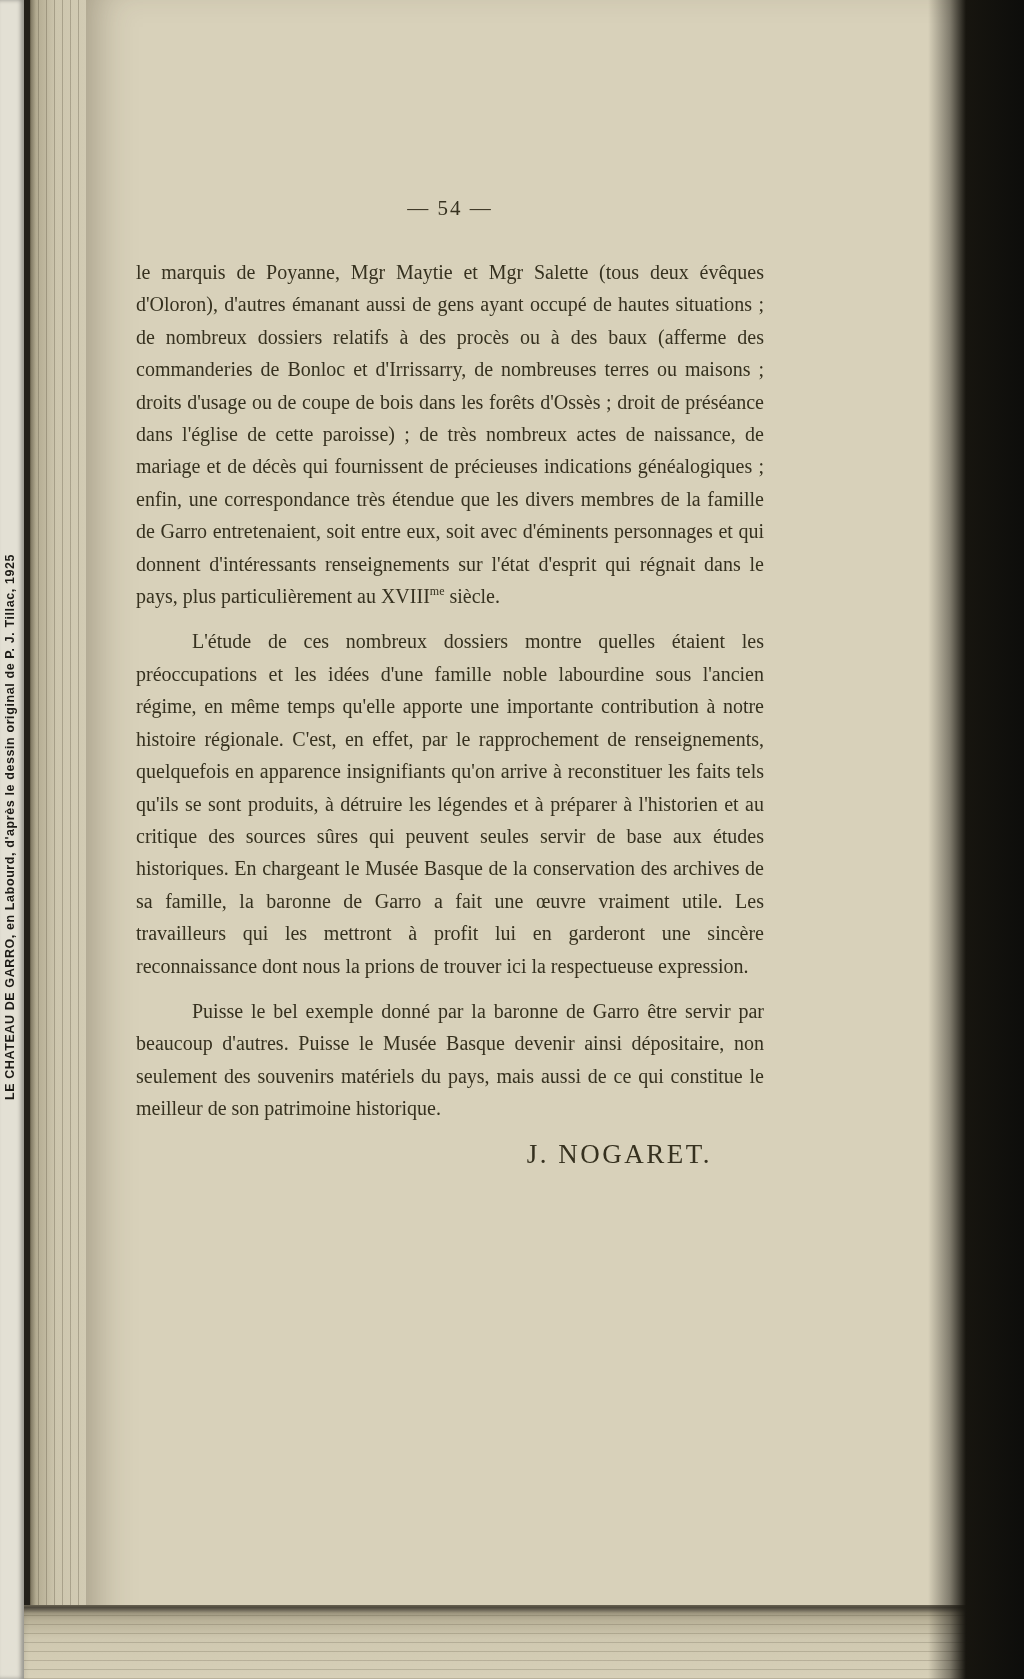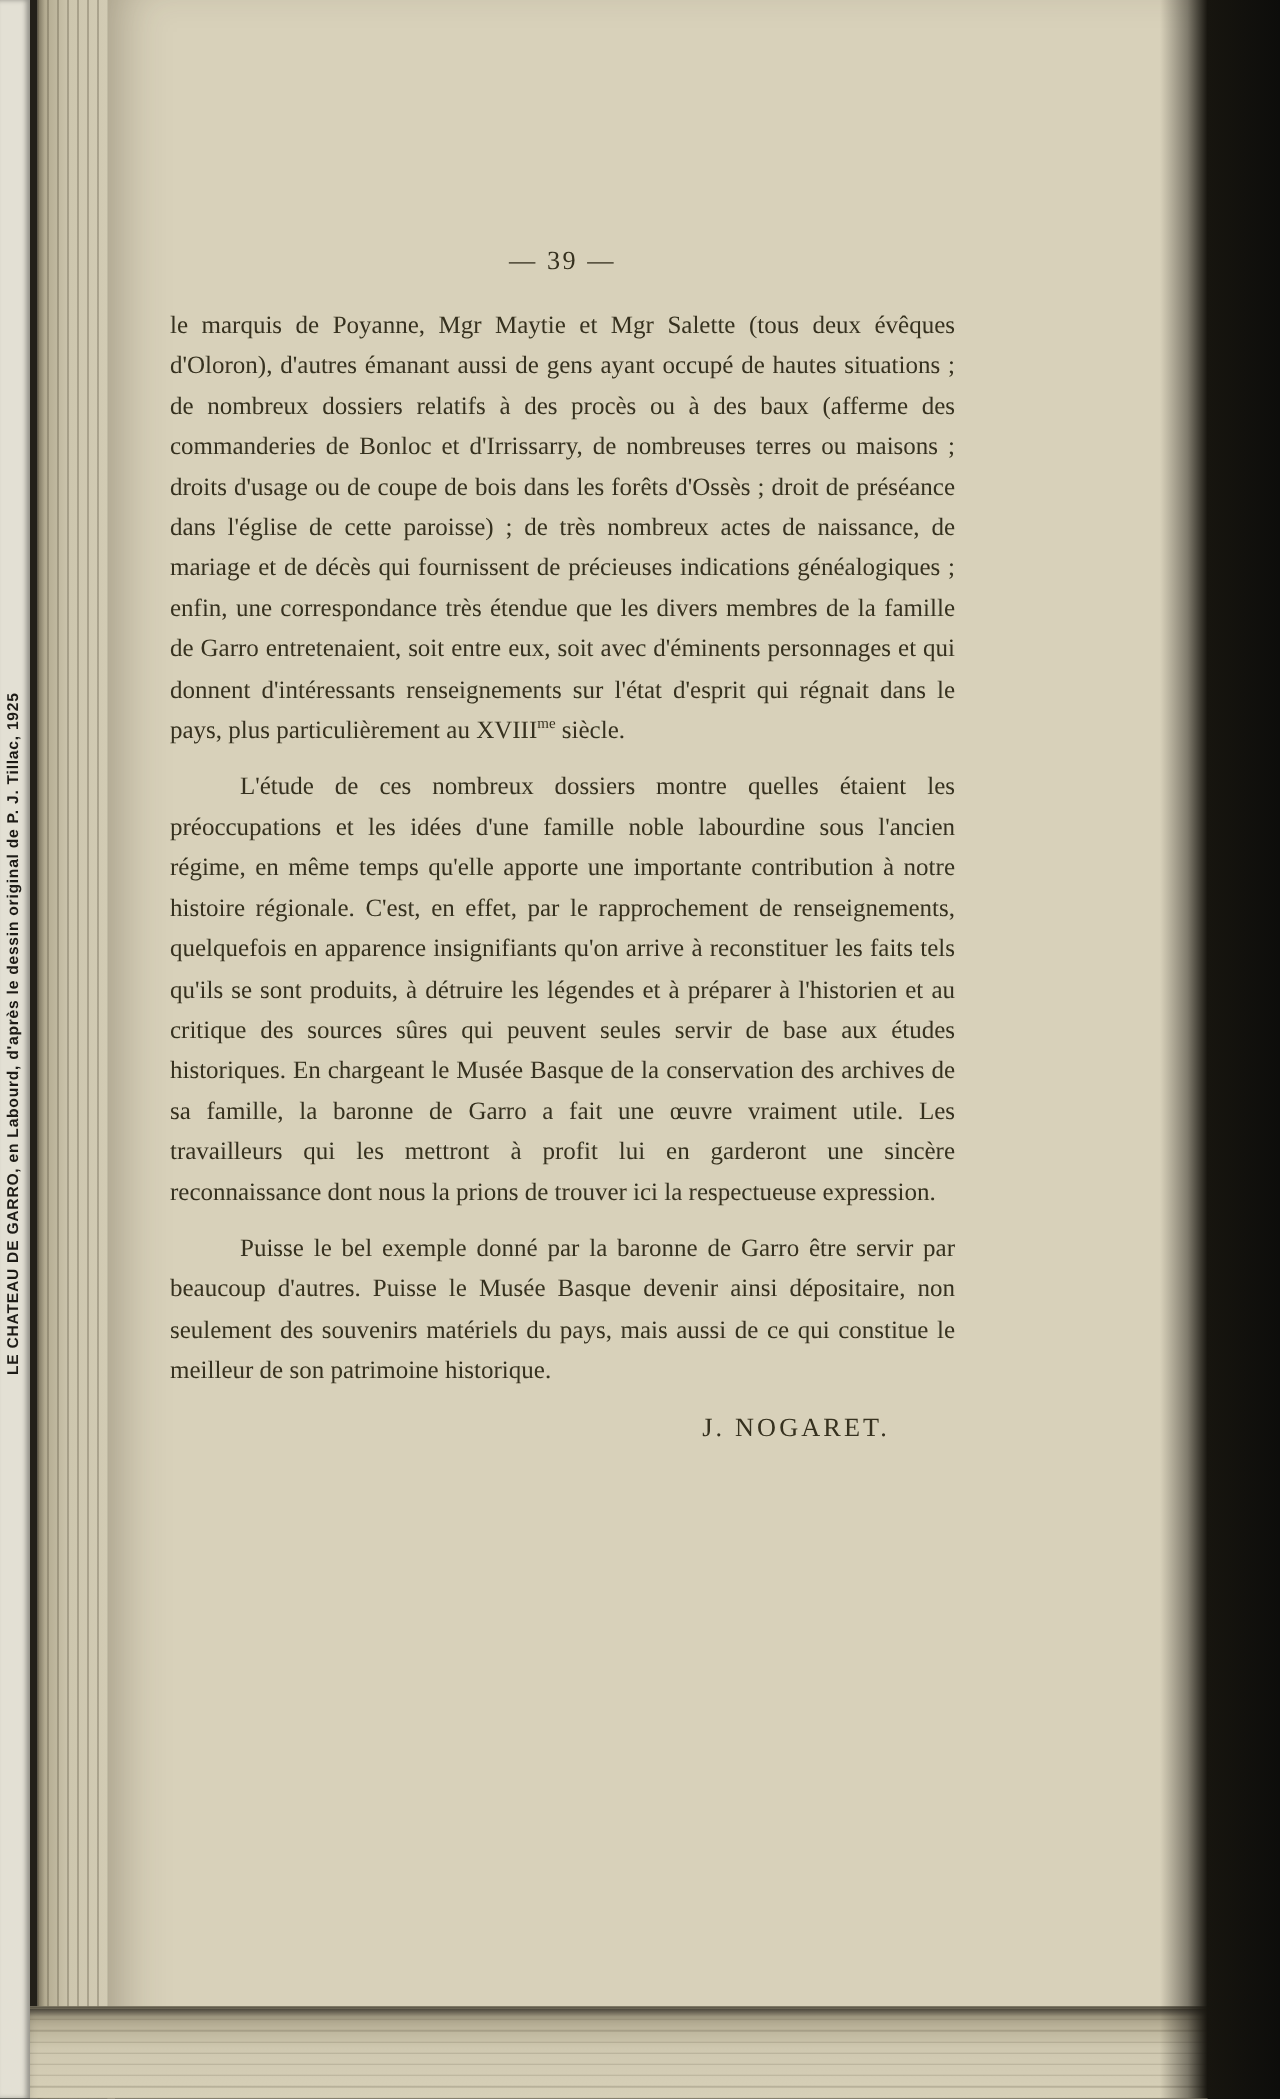--- a/index.html
+++ b/index.html
@@ -72,32 +72,32 @@
   .text-block {
     position: absolute;
     left: 50px;
     top: 244px;
     width: 628px;
     font-size: 20px;
     line-height: 32.4px;
     text-align: justify;
     color: var(--ink, #36311f);
   }
-  .para { margin: 0 0 13px 0; }
+  .para { margin: 12px 0 13px 0; }
   .para.indent { text-indent: 56px; }
   .para sup {
     font-size: 12px;
     vertical-align: super;
     line-height: 0;
   }
   .signature {
     margin-top: 8px;
     padding-right: 52px;
     text-align: right;
-    font-size: 21px;
+    font-size: 27px;
     letter-spacing: 2.5px;
     color: var(--ink, #36311f);
   }
 
   
   .bottom-edge {
     position: absolute;
     left: 24px; right: 58px; bottom: 0;
     height: 72px;
     background:
@@ -128,21 +128,21 @@
 <div id="screen">
 
   <div class="spine-strip">
     <div class="spine-caption">LE CHATEAU DE GARRO, en Labourd, d'après le dessin original de P. J. Tillac, 1925</div>
   </div>
 
   <div class="page-edges"></div>
 
   <div class="page">
 
-    <div class="page-number">— 39 —</div>
+    <div class="page-number">— 54 —</div>
 
     <div class="text-block">
 
       <p class="para"><span>le marquis de Poyanne, Mgr Maytie et Mgr Salette (tous deux évêques d'Oloron), d'autres émanant aussi de gens ayant occupé de hautes situations ; de nombreux dossiers relatifs à des procès ou à des baux (afferme des commanderies de Bonloc et d'Irrissarry, de nombreuses terres ou maisons ; droits d'usage ou de coupe de bois dans les forêts d'Ossès ; droit de préséance dans l'église de cette paroisse) ; de très nombreux actes de naissance, de mariage et de décès qui fournissent de précieuses indications généalogiques ; enfin, une correspondance très étendue que les divers membres de la famille de Garro entretenaient, soit entre eux, soit avec d'éminents personnages et qui donnent d'intéressants renseignements sur l'état d'esprit qui régnait dans le pays, plus particulièrement au </span><span>XVIII</span><sup>me</sup><span> siècle.</span></p>
 
       <p class="para indent">L'étude de ces nombreux dossiers montre quelles étaient les préoccupations et les idées d'une famille noble labourdine sous l'ancien régime, en même temps qu'elle apporte une importante contribution à notre histoire régionale. C'est, en effet, par le rapprochement de renseignements, quelquefois en apparence insignifiants qu'on arrive à reconstituer les faits tels qu'ils se sont produits, à détruire les légendes et à préparer à l'historien et au critique des sources sûres qui peuvent seules servir de base aux études historiques. En chargeant le Musée Basque de la conservation des archives de sa famille, la baronne de Garro a fait une œuvre vraiment utile. Les travailleurs qui les mettront à profit lui en garderont une sincère reconnaissance dont nous la prions de trouver ici la respectueuse expression.</p>
 
       <p class="para indent">Puisse le bel exemple donné par la baronne de Garro être servir par beaucoup d'autres. Puisse le Musée Basque devenir ainsi dépositaire, non seulement des souvenirs matériels du pays, mais aussi de ce qui constitue le meilleur de son patrimoine historique.</p>
 
       <div class="signature">J.  NOGARET.</div>

